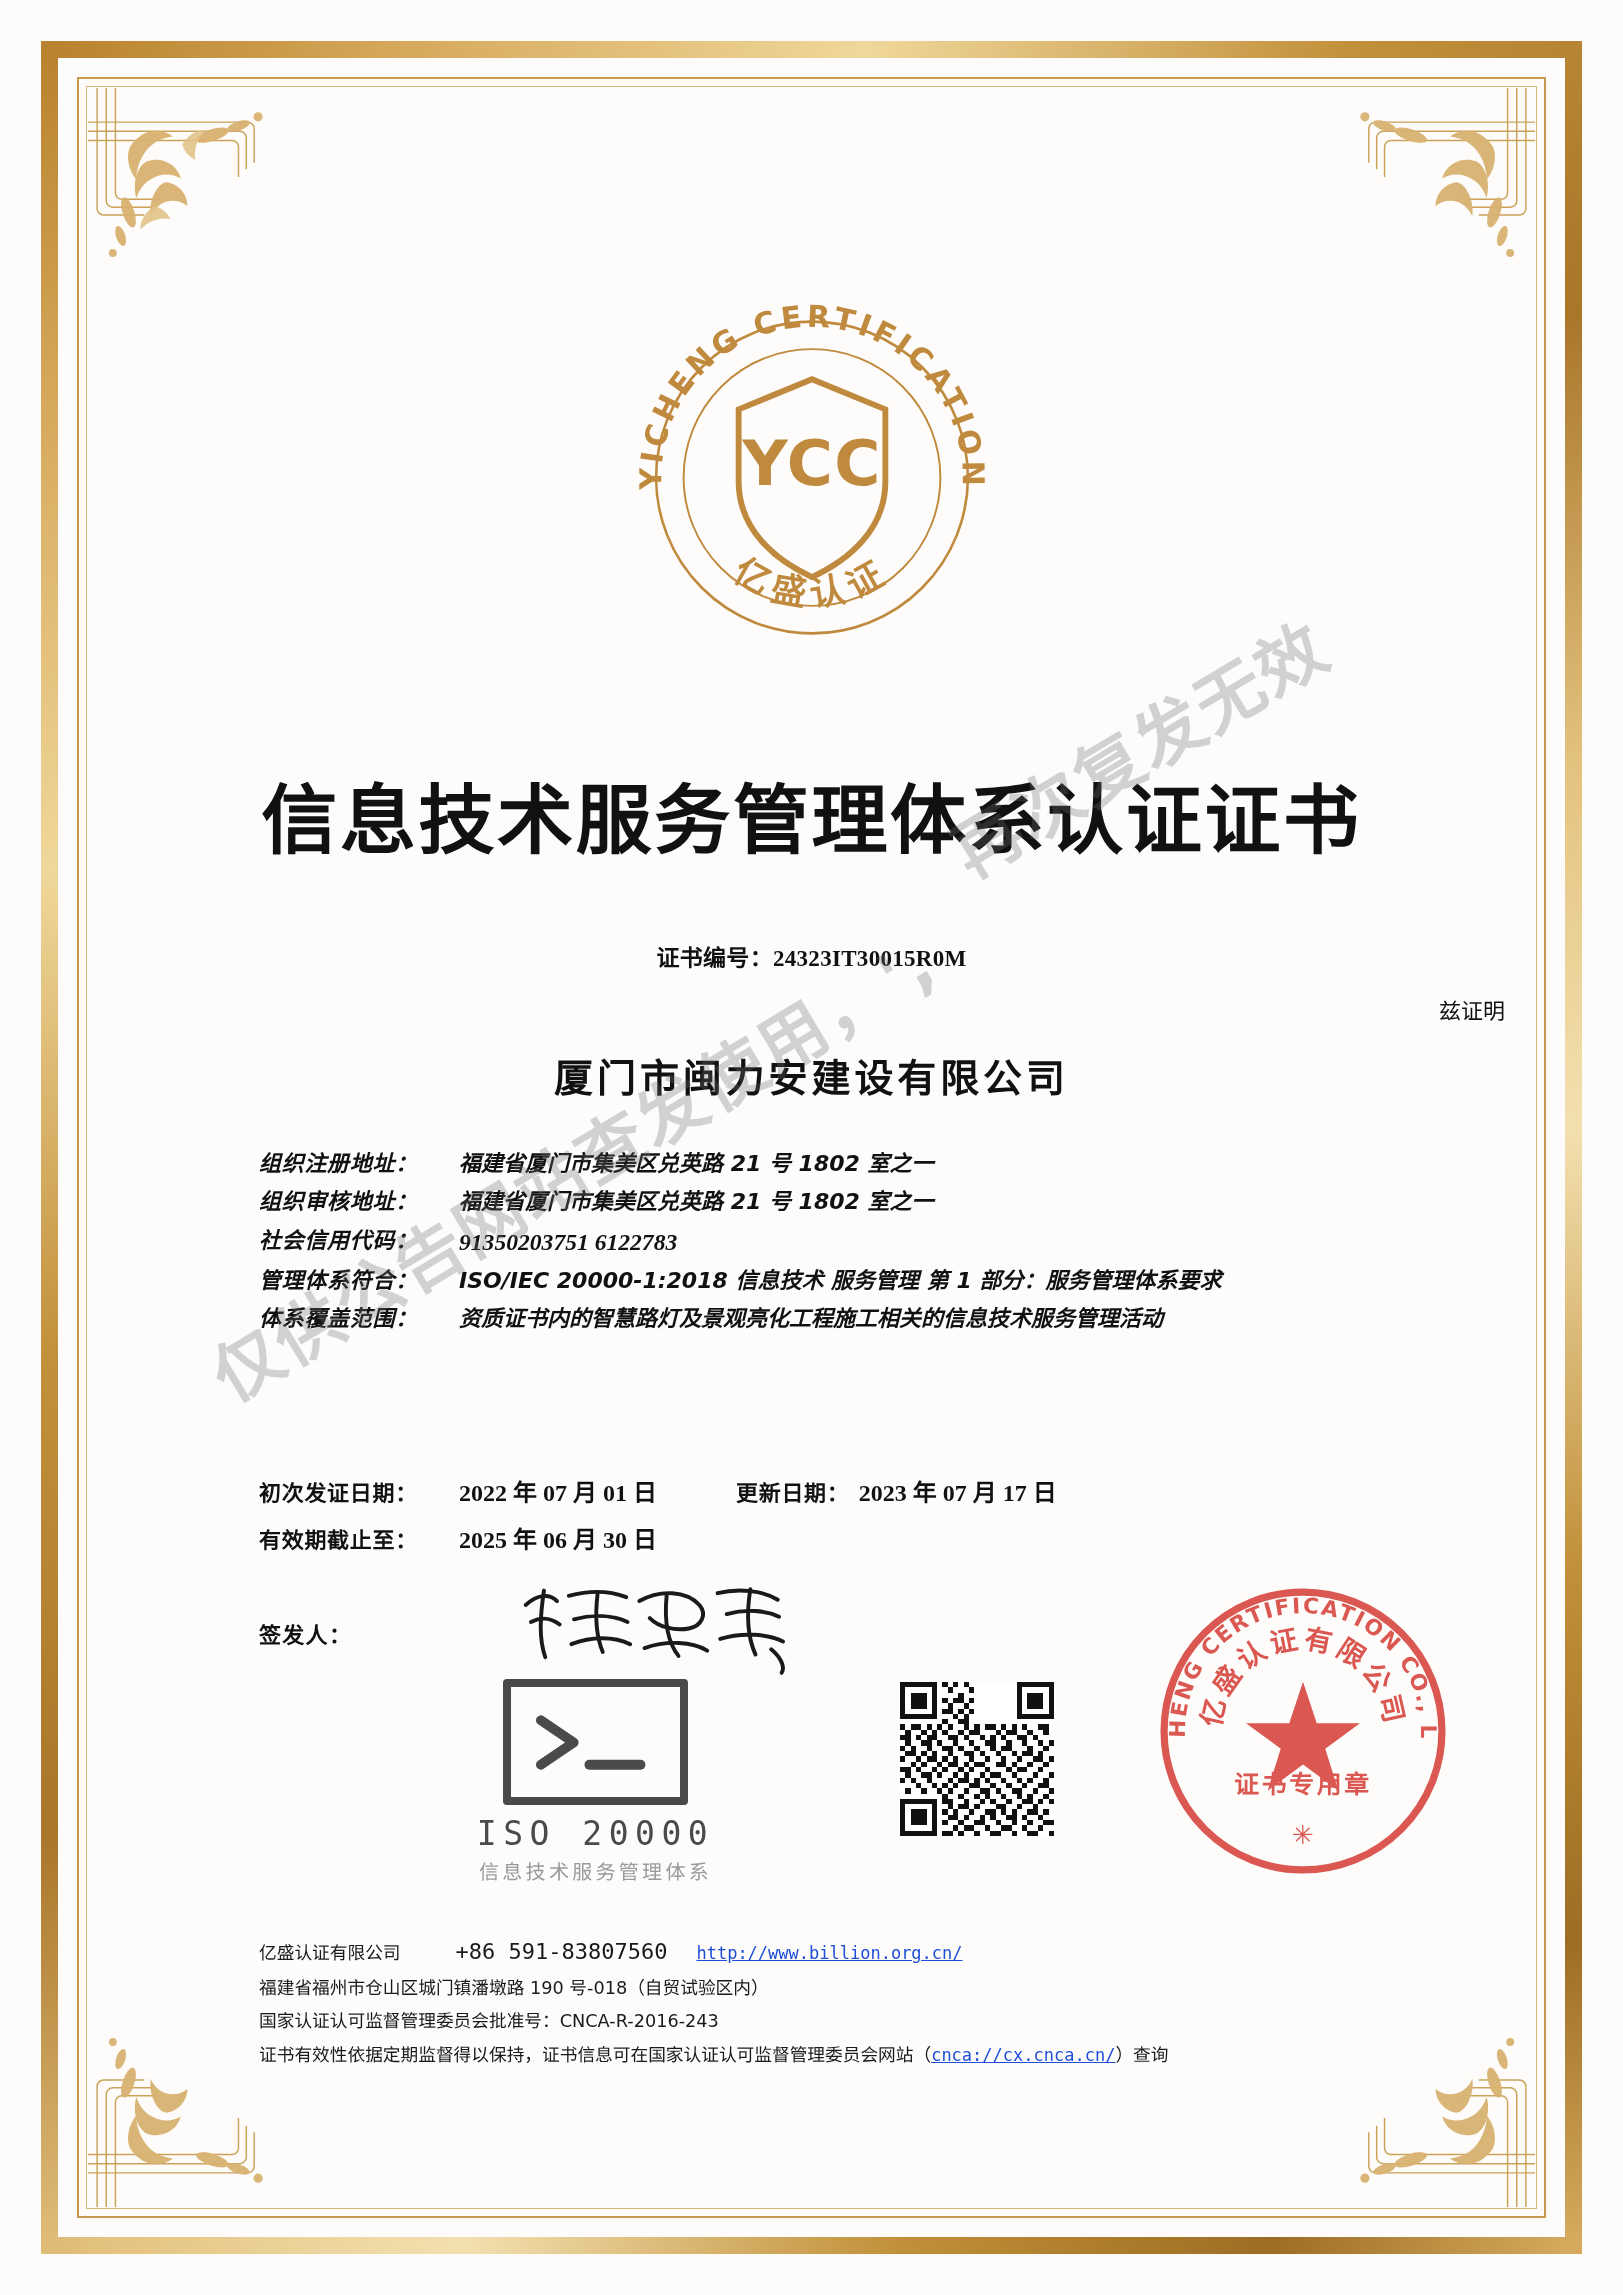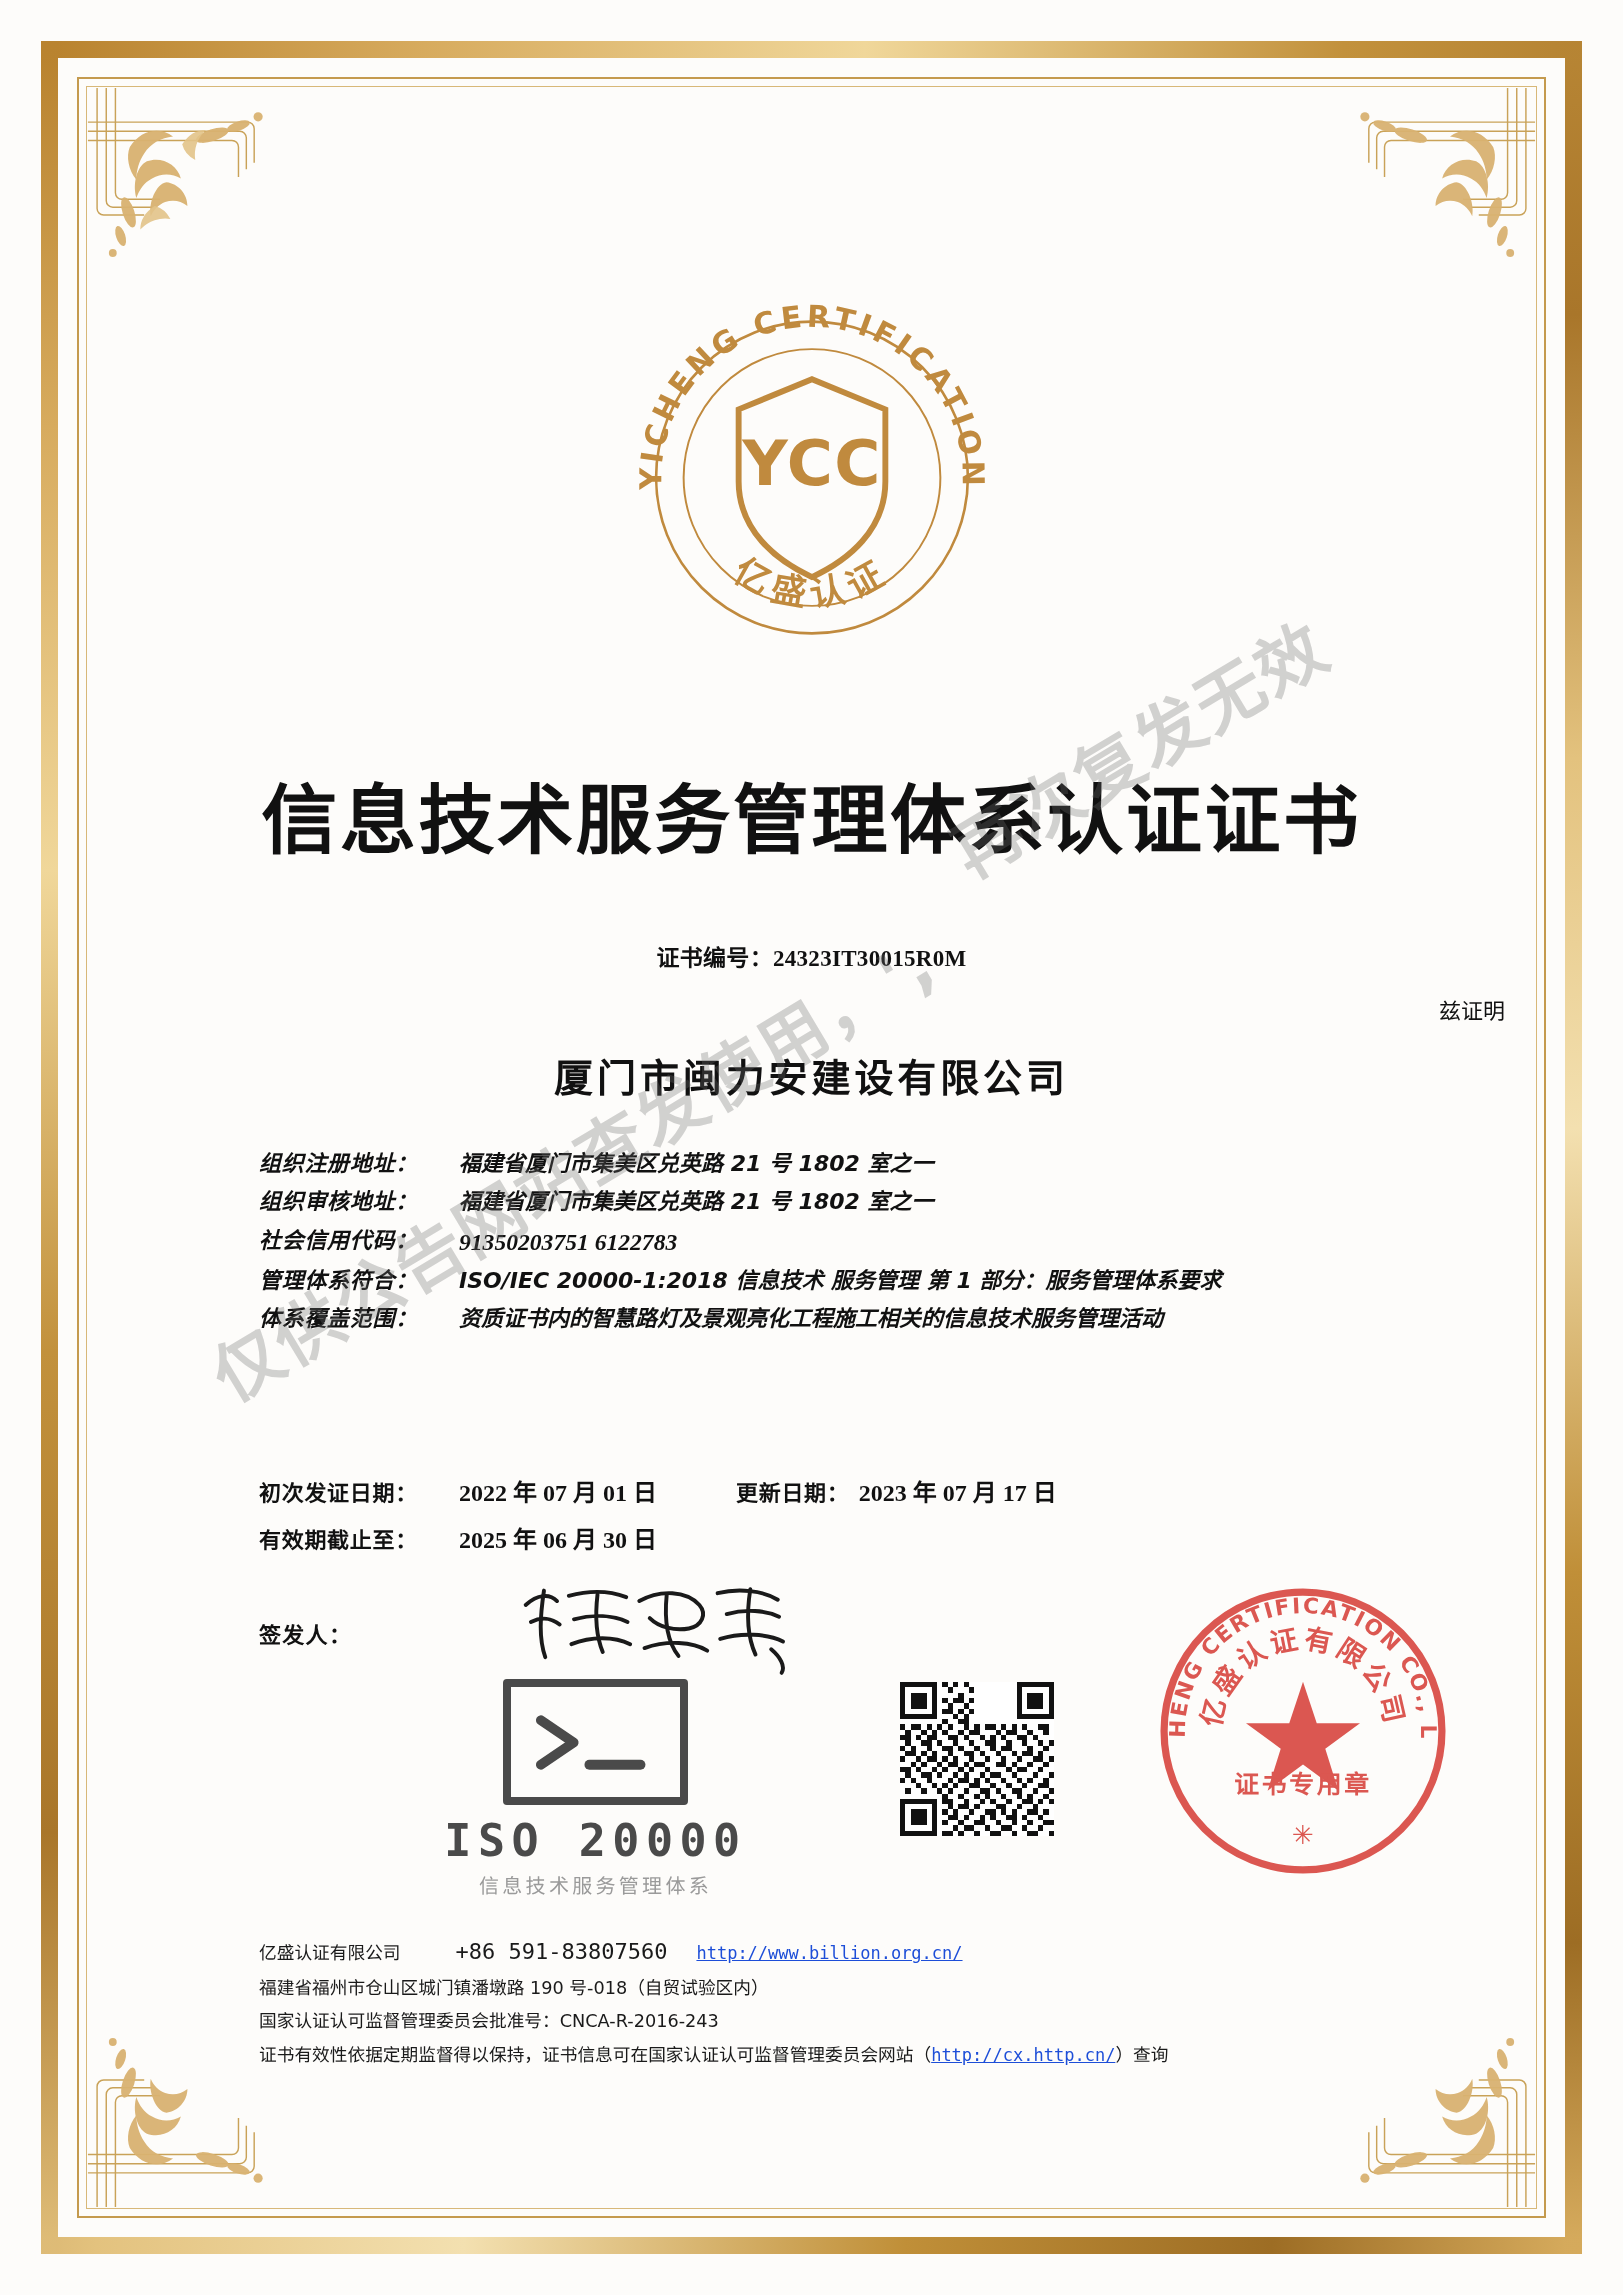--- a/index.html
+++ b/index.html
@@ -231,22 +231,22 @@
   .iso-prompt {
     position: absolute;
     left: 22px;
     top: 23.6px;
     width: 118px;
     height: 63px;
   }
   .iso-prompt svg { width: 100%; height: 100%; }
   .iso-text {
     font-family: "DejaVu Sans Mono", monospace;
-    font-weight: bold;
-    font-size: 45px;
+    font-weight: normal;
+    font-size: 33px;
     letter-spacing: 6.5px;
     color: #4a4a4a;
     margin-top: 9.2px;
   }
   .iso-sub {
     font-family: "DejaVu Sans", "Liberation Sans", sans-serif;
     font-size: 20px;
     letter-spacing: 3.3px;
     color: #9a9a9a;
     margin-top: 2.6px;
@@ -784,21 +784,21 @@
       </svg>
     </div>
 
     <div class="footer">
       <div class="footer-line">
         <span>亿盛认证有限公司</span><span class="gap"></span><span class="mono">+86 591-83807560</span><span class="gap"></span><span class="link">http://www.billion.org.cn/</span>
       </div>
       <div class="footer-line">福建省福州市仓山区城门镇潘墩路 190 号-018（自贸试验区内）</div>
       <div class="footer-line">国家认证认可监督管理委员会批准号：CNCA-R-2016-243</div>
       <div class="footer-line">
-        <span>证书有效性依据定期监督得以保持，证书信息可在国家认证认可监督管理委员会网站（</span><span class="link">http://cx.http.cn/</span><span>）查询</span>
+        <span>证书有效性依据定期监督得以保持，证书信息可在国家认证认可监督管理委员会网站（</span><span class="link">cnca://cx.cnca.cn/</span><span>）查询</span>
       </div>
     </div>
 
   </div>
 
   <div class="watermark wm1">仅供公告网站查发使用，',</div>
   <div class="watermark wm2">再次复发无效</div>
 
 </div>
 

